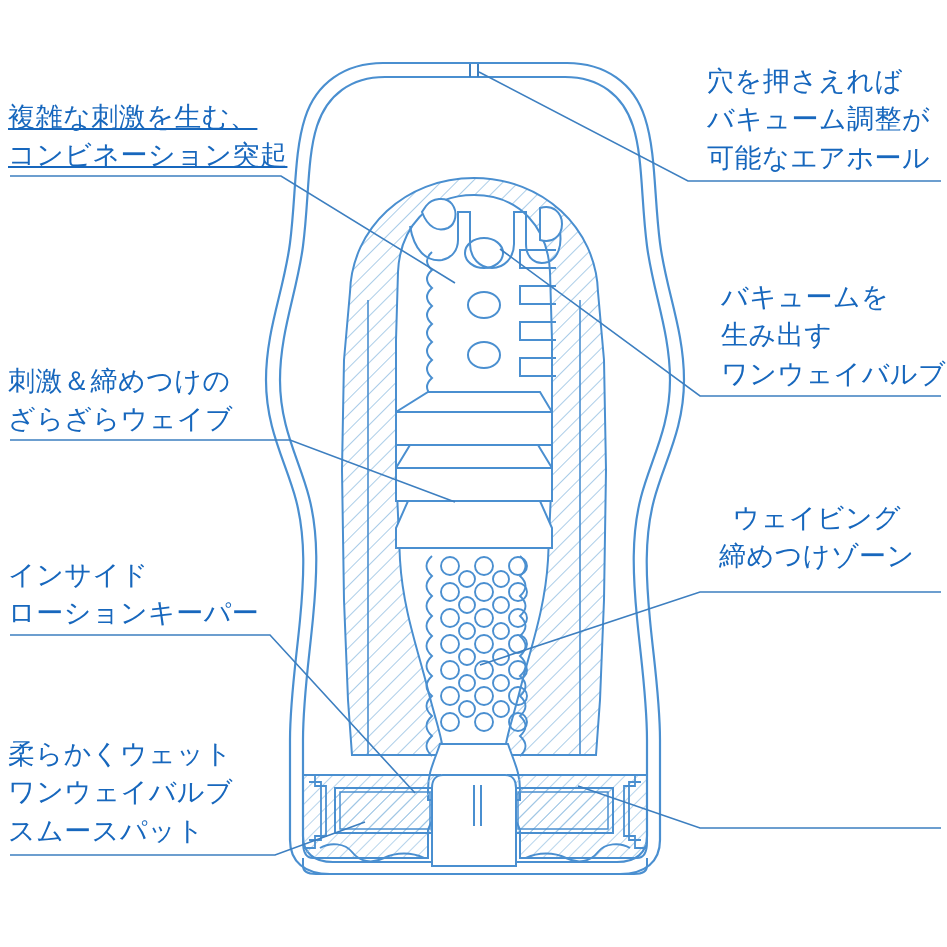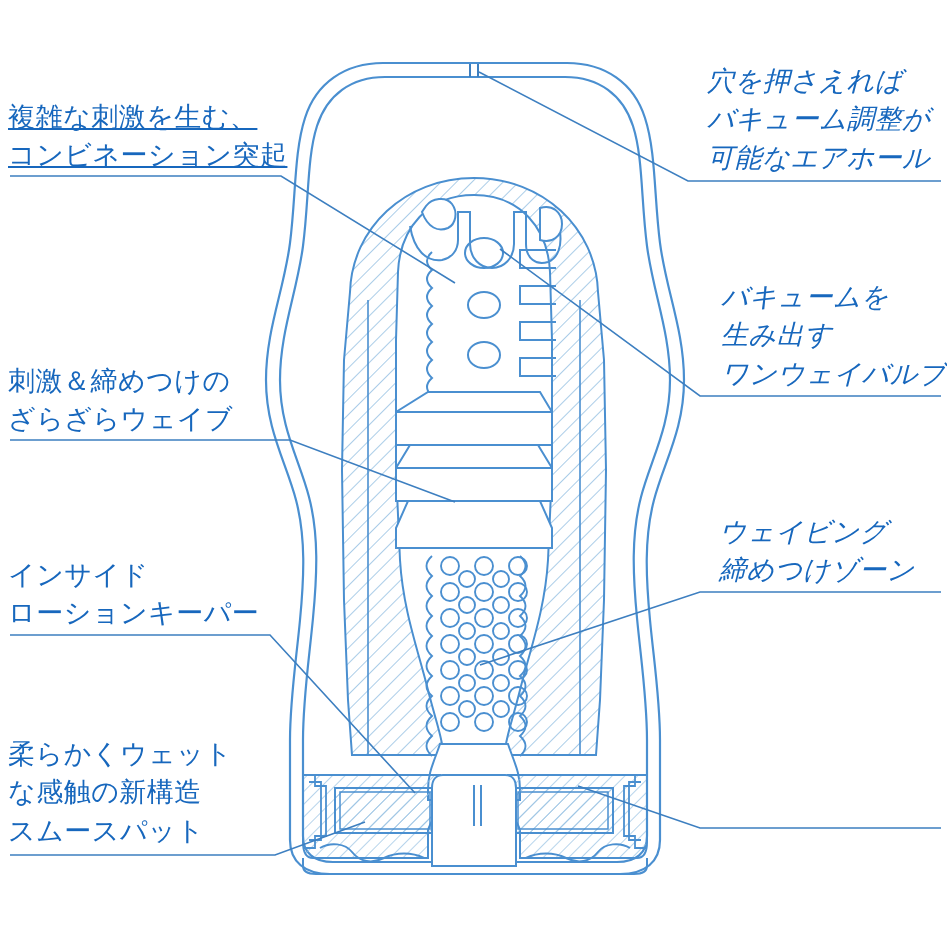--- a/index.html
+++ b/index.html
@@ -13,21 +13,21 @@
   #diagram{position:absolute;left:0;top:0;width:947px;height:947px;}
   .label{
     position:absolute;
     color:#1767bd;
     font-size:27px;
     line-height:1.42;
     white-space:pre-line;
     letter-spacing:0.5px;
     font-weight:400;
   }
-  .label.right{text-align:left;font-style:italic;}
+  .label.right{text-align:left;}
   .label.left{text-align:left;}
 </style>
 </head>
 <body>
 
 <div id="page">
 
   <svg id="diagram" viewBox="0 0 947 947">
     <defs>
       <pattern id="hatch" width="11" height="11" patternTransform="rotate(45)" patternUnits="userSpaceOnUse">
@@ -303,24 +303,24 @@
 バキューム調整が
 可能なエアホール</div>
 
   <div class="label right" style="left:721px;top:278px;">バキュームを
 生み出す
 ワンウェイバルブ</div>
 
   <div class="label left" style="left:8px;top:362px;">刺激＆締めつけの
 ざらざらウェイブ</div>
 
-  <div class="label right" style="left:719px;top:513px;">ウェイビング
+  <div class="label right" style="left:719px;top:499px;text-align:center;">ウェイビング
 締めつけゾーン</div>
 
   <div class="label left" style="left:8px;top:556px;">インサイド
 ローションキーパー</div>
 
   <div class="label left" style="left:8px;top:735px;">柔らかくウェット
-な感触の新構造
+ワンウェイバルブ
 スムースパット</div>
 
 
 </div>
 
 </body></html>

